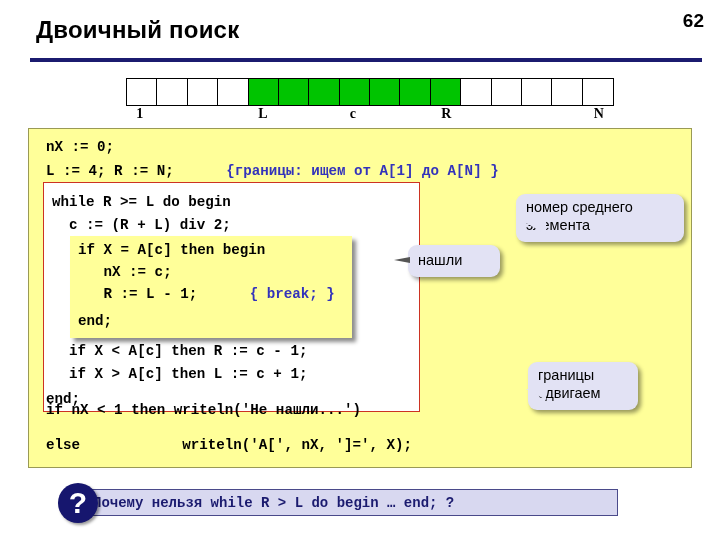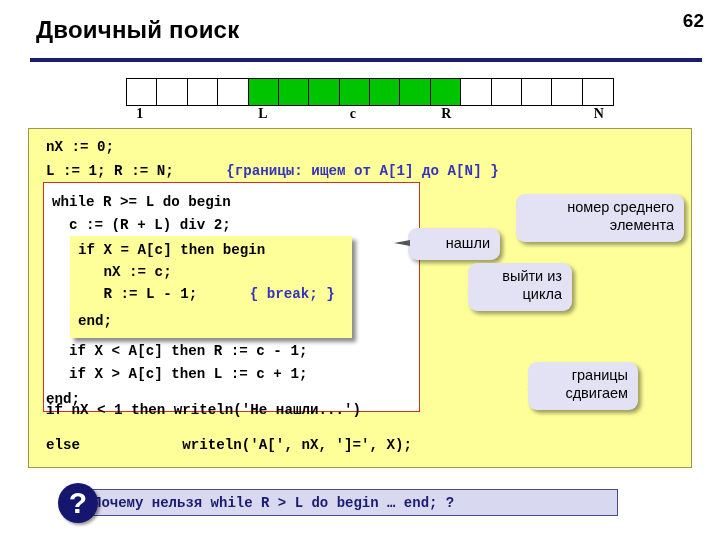--- a/index.html
+++ b/index.html
@@ -72,21 +72,21 @@
 
   
   .bubble{
     position:absolute;
     background:#e2e2f4;
     border-radius:9px;
     box-shadow:3px 3px 4px rgba(0,0,0,0.40);
     color:#000;
     font-family:"Liberation Sans", sans-serif;
     font-size:14.5px;
-    text-align:right;
+    text-align:left;
     padding:4px 10px;
     box-sizing:border-box;
     line-height:18px;
   }
   .bubble .tail{
     position:absolute;
     width:0;height:0;
     border-style:solid;
   }
 
@@ -146,21 +146,21 @@
         <span class="lbl" style="left: 223.75px;">c</span>
         <span class="lbl" style="left: 315.25px;">R</span>
         <span class="lbl" style="left: 467.75px;">N</span>
       </div>
   </div>
 
   <div class="code-panel"></div>
 
   <div class="code ln" style="left:46px;top:137px;">nX := 0;</div>
 
-  <div class="code ln" style="left:46px;top:161px;"><span>L := 1; R := N; </span><span class="cm">{границы: ищем от A[1] до A[N] }</span></div>
+  <div class="code ln" style="left:46px;top:161px;"><span>L := 4; R := N; </span><span class="cm">{границы: ищем от A[1] до A[N] }</span></div>
 
   <div class="block-while"></div>
   <div class="code ln" style="left:52px;top:192px;">while R &gt;= L do begin</div>
   <div class="code ln" style="left:52px;top:215px;">  c := (R + L) div 2;</div>
 
   <div class="block-if"></div>
   <div class="code ln" style="left:78px;top:240px;">if X = A[c] then begin</div>
   <div class="code ln" style="left:78px;top:262px;">   nX := c;</div>
   <div class="code ln" style="left:78px;top:284px;"><span>   R := L - 1; </span><span class="cm">{ break; }</span></div>
   <div class="code ln" style="left:78px;top:311px;">end;</div>
@@ -171,30 +171,25 @@
 
   <div class="code ln" style="left:46px;top:400px;">if nX &lt; 1 then writeln('Не нашли...')</div>
   <div class="code ln" style="left:46px;top:435px;">else            writeln('A[', nX, ']=', X);</div>
 
   <div class="bubble" style="left:516px;top:194px;width:168px;height:48px;">
     <div>номер среднего</div>
     <div>элемента</div>
     <span class="tail" style="left:8px;top:28px;border-width:0 22px 12px 0;border-color:transparent #e2e2f4 transparent transparent;"></span>
   </div>
 
-  <div class="bubble" style="left:408px;top:228px;width:92px;height:32px;padding-top:6px;">
+  <div class="bubble" style="left:408px;top:245px;width:92px;height:32px;padding-top:6px;">
     <div>нашли</div>
     <span class="tail" style="left:-14px;top:12px;border-width:3px 16px 3px 0;border-color:transparent #555 transparent transparent;"></span>
   </div>
 
-  <div class="bubble" style="left:468px;top:263px;width:104px;height:48px;">
-    <div>выйти из</div>
-    <div>цикла</div>
-    <span class="tail" style="left:-2px;top:28px;border-width:0 20px 11px 0;border-color:transparent #e2e2f4 transparent transparent;"></span>
-  </div>
 
   <div class="bubble" style="left:528px;top:362px;width:110px;height:48px;">
     <div>границы</div>
     <div>сдвигаем</div>
     <span class="tail" style="left:-2px;top:27px;border-width:0 20px 11px 0;border-color:transparent #e2e2f4 transparent transparent;"></span>
   </div>
 
   <div class="qbar">
     <div class="qtext">Почему нельзя while R &gt; L do begin … end; ?</div>
   </div>

